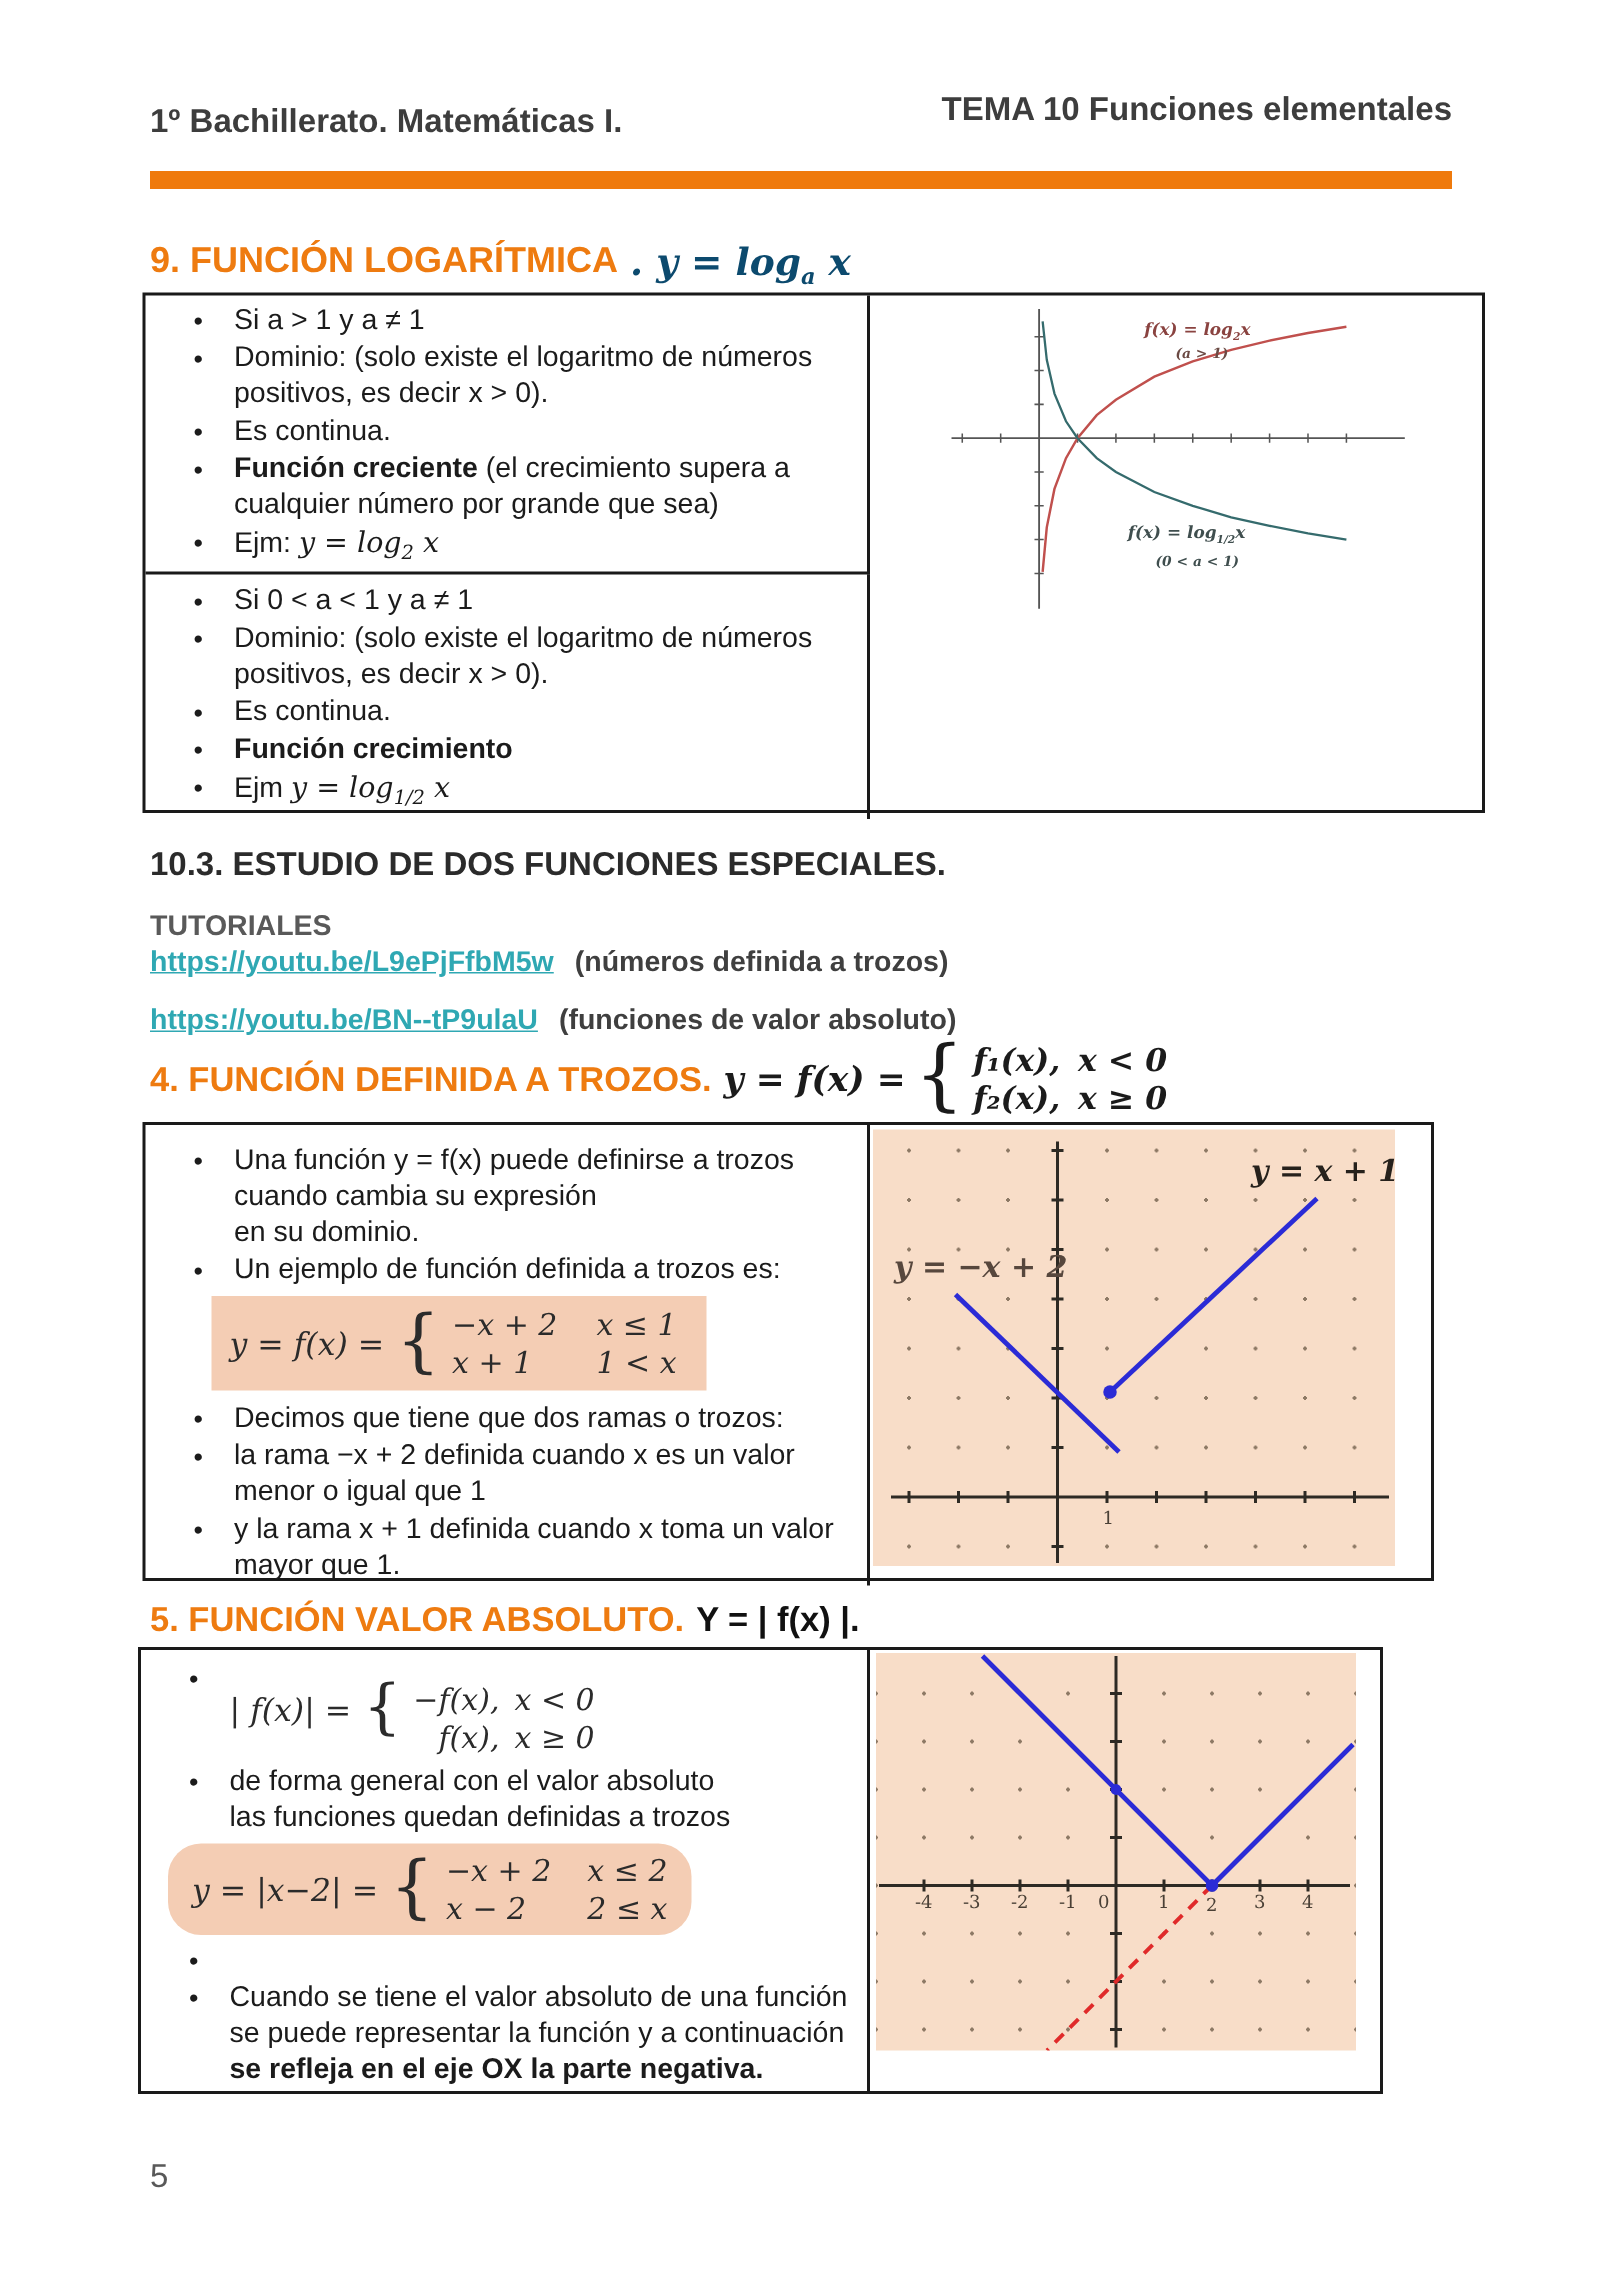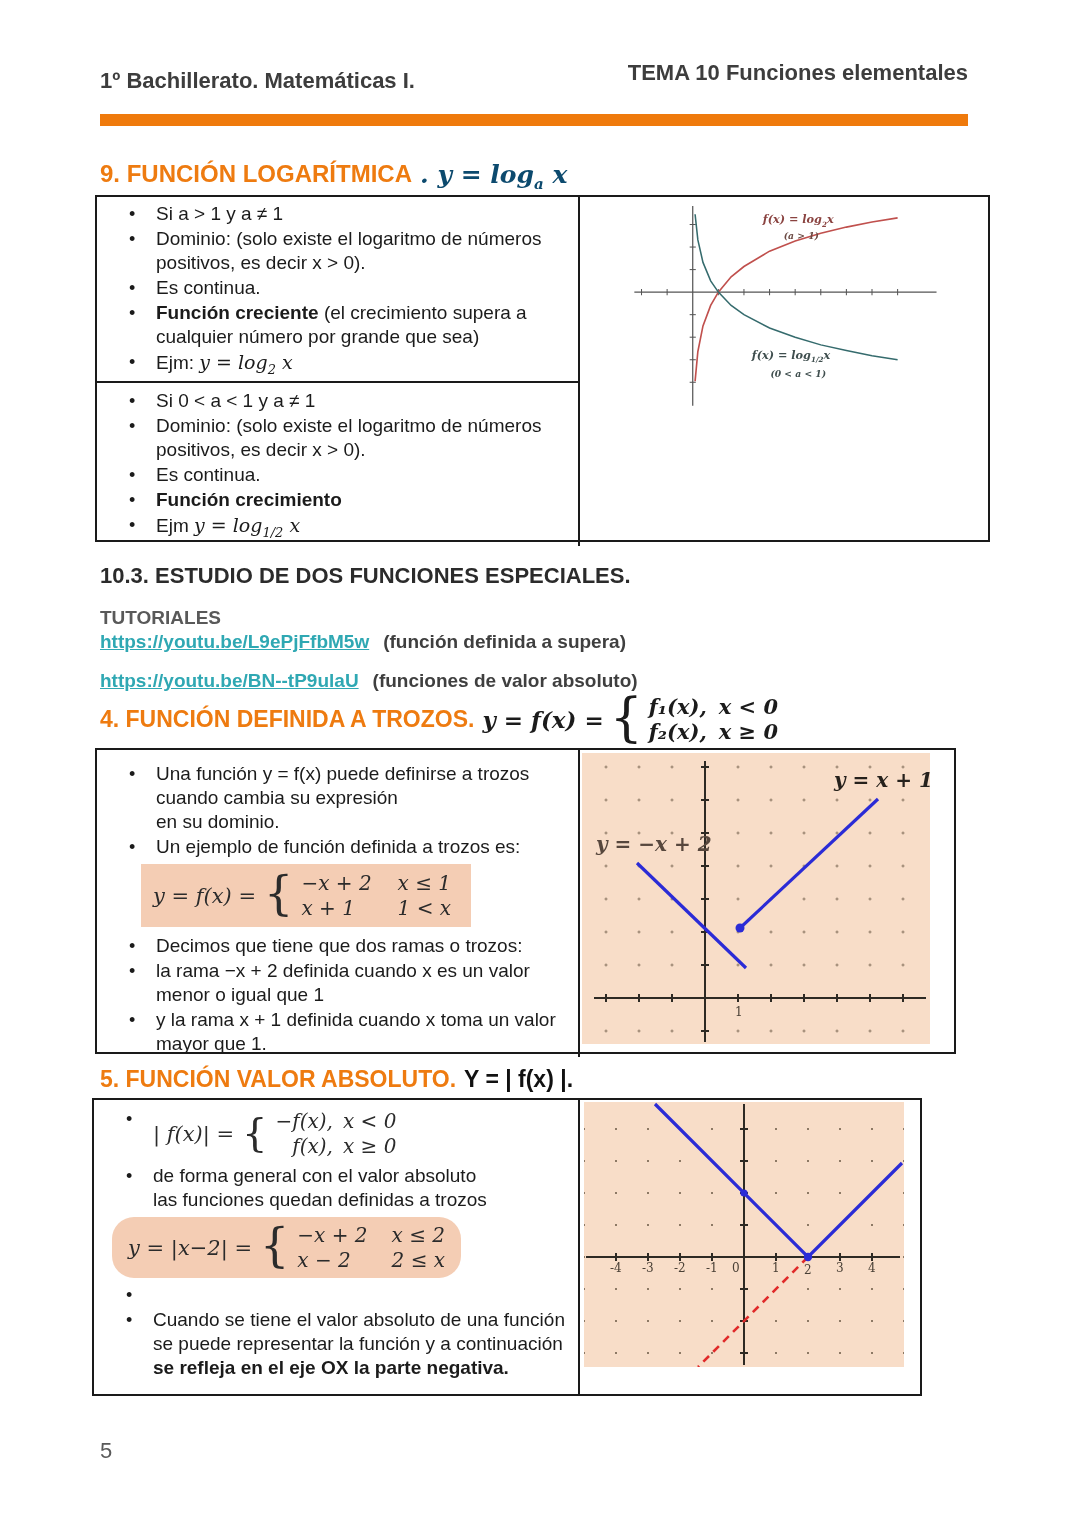--- a/index.html
+++ b/index.html
@@ -166,21 +166,21 @@
         <text class="glab" x="158" y="152" text-anchor="middle" font-size="11" fill="#3f4e4e"><tspan>f(x) = log</tspan><tspan dy="3" font-size="7">1/2</tspan><tspan dy="-3">x</tspan></text>
         <text class="glab" x="165" y="170" text-anchor="middle" font-size="9" fill="#3f4e4e">(0 &lt; a &lt; 1)</text>
       </svg>
     </div>
   </div>
 
   <div class="h10">10.3. ESTUDIO DE DOS FUNCIONES ESPECIALES.</div>
   <div class="tut-label">TUTORIALES</div>
   <div class="tut-line" style="top:631px;">
     <span class="tut-link">https://youtu.be/L9ePjFfbM5w</span>
-    <span class="tut-note">(función definida a supera)</span>
+    <span class="tut-note">(números definida a trozos)</span>
   </div>
   <div class="tut-line" style="top:670px;">
     <span class="tut-link">https://youtu.be/BN--tP9ulaU</span>
     <span class="tut-note">(funciones de valor absoluto)</span>
   </div>
 
   <div class="sec-head" style="left:100px;top:694px;align-items:center;">
     <span class="h-orange" style="font-size:23px;">4. FUNCIÓN DEFINIDA A TROZOS.</span>
     <span class="head-pw">
       <span class="f-lhs">y = f(x) =</span>
@@ -271,21 +271,21 @@
     <span class="h-black">Y = | f(x) |.</span>
   </div>
 
   <div class="tbl tbl3">
     <div class="cell c-div" style="grid-column:1;padding-top:6px;">
       <div class="brow">
         <span class="bmark">•</span>
         <span class="formula f-abs1">
           <span class="f-lhs">| f(x)| =</span>
           <span class="f-brace" style="font-size:40px;">{</span>
-          <span class="f-rows" style="column-gap:10px;font-size:20px;">
+          <span class="f-rows" style="column-gap:10px;font-size:20px;margin-top:12px;">
             <span style="text-align:right;">−f(x),</span>
               <span>x &lt; 0</span>
             <span style="text-align:right;">f(x),</span>
               <span>x ≥ 0</span>
           </span>
         </span>
       </div>
       <div class="blist" style="padding-top:2px;">
           <div class="brow narrow">
             <span class="bmark">•</span>

